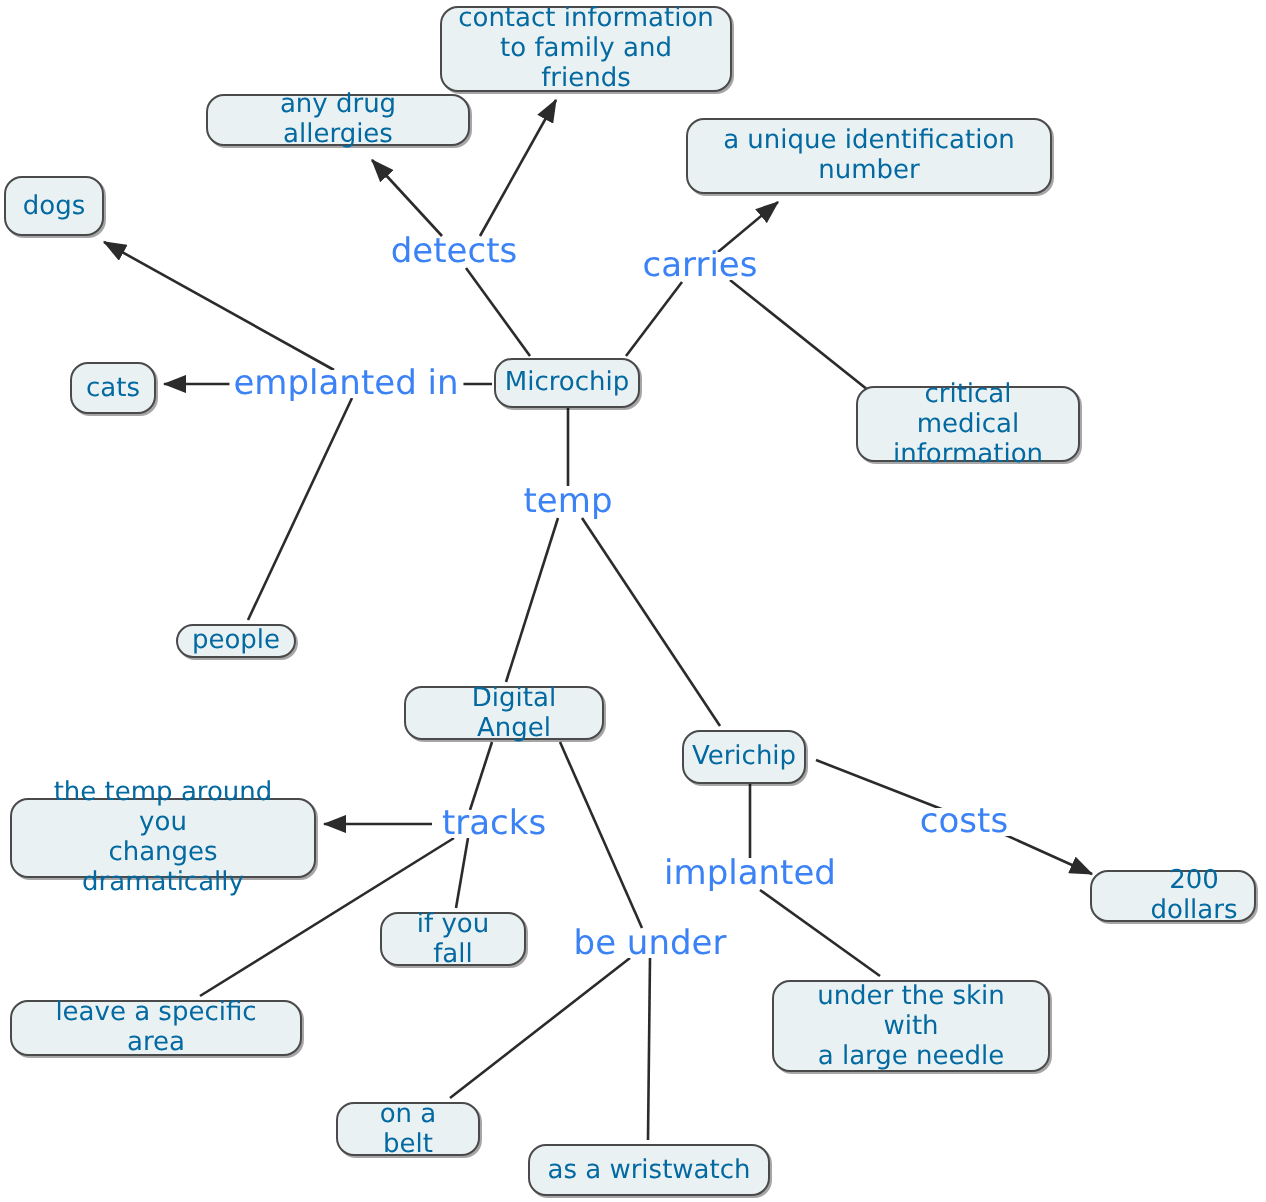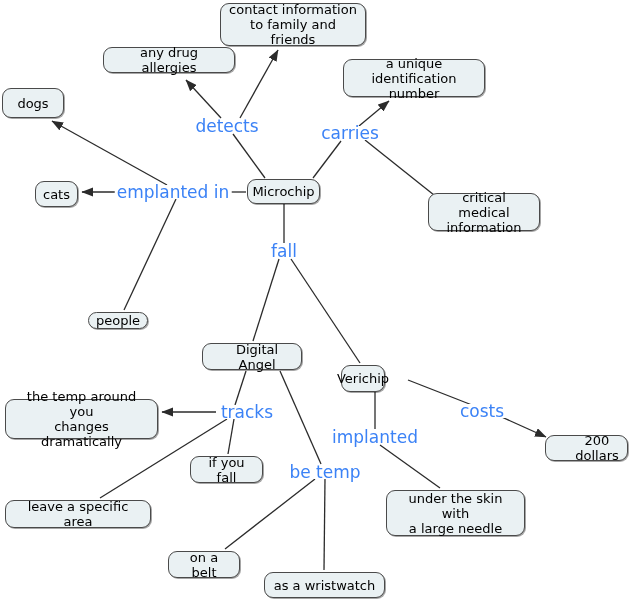--- a/index.html
+++ b/index.html
@@ -22,21 +22,21 @@
     top: 0;
     width: 633px;
     height: 601px;
   }
   .node {
     position: absolute;
     box-sizing: border-box;
     background: #eaf1f3;
     border: 1px solid #4a4a4a;
     border-radius: 9px;
-    color: #000000;
+    color: #0369a1;
     font-size: 13px;
     line-height: 15px;
     text-align: center;
     display: flex;
     align-items: center;
     justify-content: center;
     padding: 2px 7px;
     white-space: pre-line;
     box-shadow: 1px 1px 0 rgba(0,0,0,0.35);
   }
@@ -85,43 +85,43 @@
         <line x1="408" y1="380" x2="472" y2="405" stroke="#2b2b2b" stroke-width="1.3"></line>
         <line x1="495" y1="414" x2="546" y2="437" stroke="#2b2b2b" stroke-width="1.3" marker-end="url(#arrowhead)"></line>
         <line x1="375" y1="392" x2="375" y2="429" stroke="#2b2b2b" stroke-width="1.3"></line>
         <line x1="380" y1="445" x2="440" y2="488" stroke="#2b2b2b" stroke-width="1.3"></line>
       </g>
   </svg>
   <div id="node-layer">
       <div class="node" style="left: 220px; top: 3px; width: 146px; height: 43px; background: rgb(234, 241, 243); border-color: rgb(74, 74, 74);">contact information
 to family and friends</div>
       <div class="node" style="left: 103px; top: 47px; width: 132px; height: 26px; background: rgb(234, 241, 243); border-color: rgb(74, 74, 74);">any drug allergies</div>
-      <div class="node" style="left: 343px; top: 59px; width: 142px; height: 38px; background: rgb(234, 241, 243); border-color: rgb(74, 74, 74);">a unique identification
+      <div class="node" style="left: 343px; top: 59px; width: 183px; height: 38px; background: rgb(234, 241, 243); border-color: rgb(74, 74, 74);">a unique identification
 number</div>
-      <div class="node" style="left: 2px; top: 88px; width: 62px; height: 30px; background: rgb(234, 241, 243); border-color: rgb(74, 74, 74);">dogs</div>
+      <div class="node" style="left: 2px; top: 88px; width: 50px; height: 30px; background: rgb(234, 241, 243); border-color: rgb(74, 74, 74);">dogs</div>
       <div class="node" style="left: 35px; top: 181px; width: 43px; height: 26px; background: rgb(234, 241, 243); border-color: rgb(74, 74, 74);">cats</div>
       <div class="node" style="left: 247px; top: 179px; width: 73px; height: 25px; background: rgb(234, 241, 243); border-color: rgb(74, 74, 74);">Microchip</div>
       <div class="node" style="left: 428px; top: 193px; width: 112px; height: 38px; background: rgb(234, 241, 243); border-color: rgb(74, 74, 74);">critical medical
 information</div>
       <div class="node" style="left: 88px; top: 312px; width: 60px; height: 17px; background: rgb(234, 241, 243); border-color: rgb(74, 74, 74);">people</div>
       <div class="node" style="left: 202px; top: 343px; width: 100px; height: 27px; background: rgb(234, 241, 243); border-color: rgb(74, 74, 74); padding-left: 17px;">Digital Angel</div>
-      <div class="node" style="left: 341px; top: 365px; width: 44px; height: 27px; background: rgb(234, 241, 243); border-color: rgb(74, 74, 74);">Verichip</div>
+      <div class="node" style="left: 341px; top: 365px; width: 62px; height: 27px; background: rgb(234, 241, 243); border-color: rgb(74, 74, 74);">Verichip</div>
       <div class="node" style="left: 5px; top: 399px; width: 153px; height: 40px; background: rgb(234, 241, 243); border-color: rgb(74, 74, 74);">the temp around you
 changes dramatically</div>
       <div class="node" style="left: 545px; top: 435px; width: 83px; height: 26px; background: rgb(234, 241, 243); border-color: rgb(74, 74, 74); padding-left: 28px;">200 dollars</div>
       <div class="node" style="left: 190px; top: 456px; width: 73px; height: 27px; background: rgb(234, 241, 243); border-color: rgb(74, 74, 74);">if you fall</div>
       <div class="node" style="left: 386px; top: 490px; width: 139px; height: 46px; background: rgb(234, 241, 243); border-color: rgb(74, 74, 74);">under the skin with
 a large needle</div>
       <div class="node" style="left: 5px; top: 500px; width: 146px; height: 28px; background: rgb(234, 241, 243); border-color: rgb(74, 74, 74);">leave a specific area</div>
       <div class="node" style="left: 168px; top: 551px; width: 72px; height: 27px; background: rgb(234, 241, 243); border-color: rgb(74, 74, 74);">on a belt</div>
       <div class="node" style="left: 264px; top: 572px; width: 121px; height: 26px; background: rgb(234, 241, 243); border-color: rgb(74, 74, 74);">as a wristwatch</div>
     </div>
   <div id="label-layer">
       <div class="link-label" style="left: 227px; top: 126px;">detects</div>
       <div class="link-label" style="left: 350px; top: 133px;">carries</div>
       <div class="link-label" style="left: 173px; top: 192px;">emplanted in</div>
-      <div class="link-label" style="left: 284px; top: 251px;">fall</div>
+      <div class="link-label" style="left: 284px; top: 251px;">temp</div>
       <div class="link-label" style="left: 235px; top: 412px; margin-left: 12px;">tracks</div>
       <div class="link-label" style="left: 482px; top: 411px;">costs</div>
       <div class="link-label" style="left: 375px; top: 437px;">implanted</div>
-      <div class="link-label" style="left: 325px; top: 472px;">be temp</div>
+      <div class="link-label" style="left: 325px; top: 472px;">be under</div>
     </div>
 </div>
 
 </body></html>

